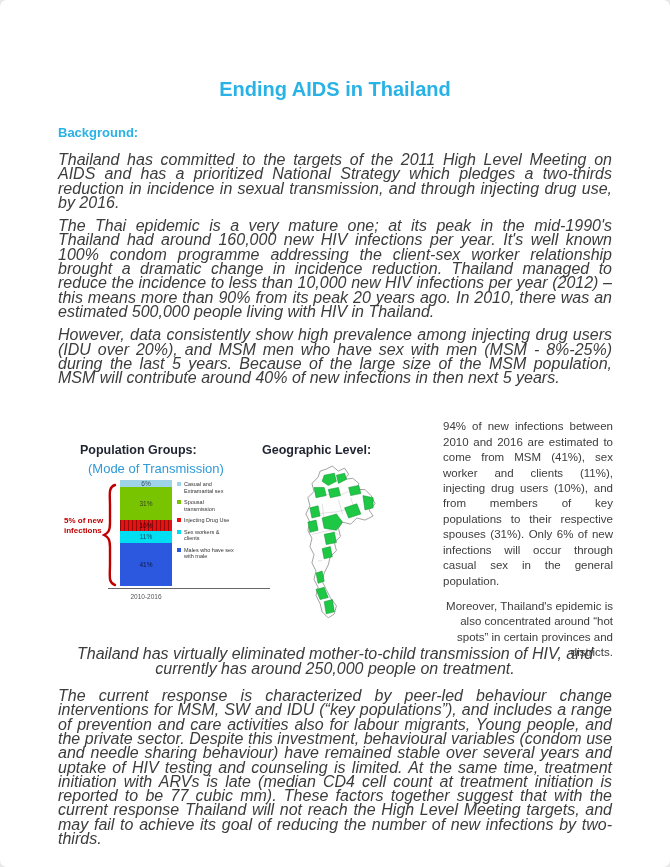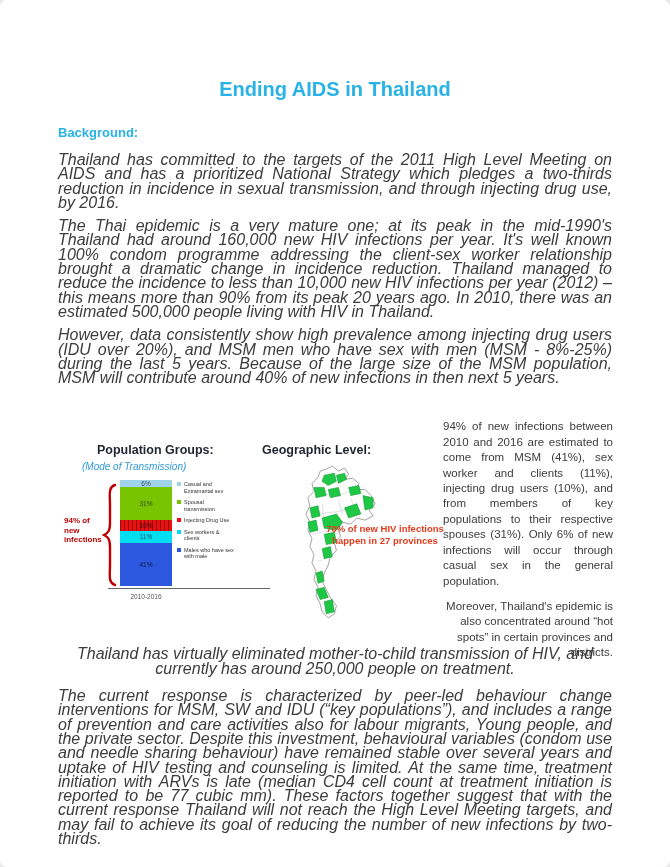--- a/index.html
+++ b/index.html
@@ -26,26 +26,26 @@
   }
   .para.first { margin-top:13px; }
 
   
   .figure {
     position:relative; height:240px; margin-top:18px;
   }
 
   
   .chart-title {
-    position:absolute; left:39px; top:40px;
+    position:absolute; left:22px; top:40px;
     font-size:12.5px; font-weight:bold; color:#1f2430;
   }
   .chart-subtitle {
-    position:absolute; left:24px; top:58px;
-    font-size:10px; font-style:italic; color:#2f9ad8;
+    position:absolute; left:30px; top:58px;
+    font-size:13px; color:#2f9ad8;
   }
   .bar-stack {
     position:absolute; left:62px; top:77px; width:52px; height:106px;
     display:flex; flex-direction:column;
   }
   .seg { position:relative; width:100%; }
   .seg span {
     position:absolute; left:0; right:0; top:50%; transform:translateY(-52%);
     text-align:center; font-size:6.5px; color:rgba(20,20,40,0.75);
   }
@@ -127,21 +127,21 @@
             <span>11%</span>
           </div>
         <div class="seg seg-msm">
             <span>41%</span>
           </div>
       </div>
 
       <svg class="brace-svg" width="16" height="104" viewBox="0 0 16 104">
         <path d="M13,2 C6,4 8,12 8,22 L8,40 C8,48 6,50 2,52 C6,54 8,56 8,64 L8,82 C8,92 6,100 13,102" fill="none" stroke="#c00000" stroke-width="2.4" stroke-linecap="round"></path>
       </svg>
-      <div class="chart-annotation">94% of new infections</div>
+      <div class="chart-annotation">5% of new infections</div>
 
       <div class="legend">
         <div class="legend-item">
           <span class="legend-marker" style="background:#9fd3ea"></span>
           <span class="legend-label">Casual and Extramarital sex</span>
         </div>
         <div class="legend-item">
           <span class="legend-marker" style="background:#79c400"></span>
           <span class="legend-label">Spousal transmission</span>
         </div>
@@ -185,21 +185,20 @@
           <path d="M66,44 L78,40 L82,50 L70,54 Z"></path>
           <path d="M84,32 L94,34 L94,44 L86,46 Z"></path>
           <path d="M70,24 L80,22 L82,30 L72,32 Z"></path>
           <path d="M46,70 L56,68 L58,78 L48,80 Z"></path>
           <path d="M44,84 L52,82 L54,92 L46,94 Z"></path>
           <path d="M38,108 L44,106 L46,116 L40,118 Z"></path>
           <path d="M38,124 L46,122 L50,132 L42,134 Z"></path>
           <path d="M46,136 L54,134 L56,146 L48,148 Z"></path>
         </g>
       </svg>
-      <div class="map-annotation">70% of new HIV infections happen in 27 provinces</div>
 
       <div class="side-col">
         <div class="side-para">94% of new infections between 2010 and 2016 are estimated to come from MSM (41%), sex worker and clients (11%), injecting drug users (10%), and from members of key populations to their respective spouses (31%). Only 6% of new infections will occur through casual sex in the general population.</div>
         <div class="side-para">Moreover, Thailand's epidemic is also concentrated around “hot spots” in certain provinces and districts.</div>
       </div>
     </div>
 
     <div class="para" style="margin-top:4px; text-align:center;">Thailand has virtually  eliminated mother-to-child transmission of HIV, and currently has around 250,000 people on treatment.</div>
 
 

